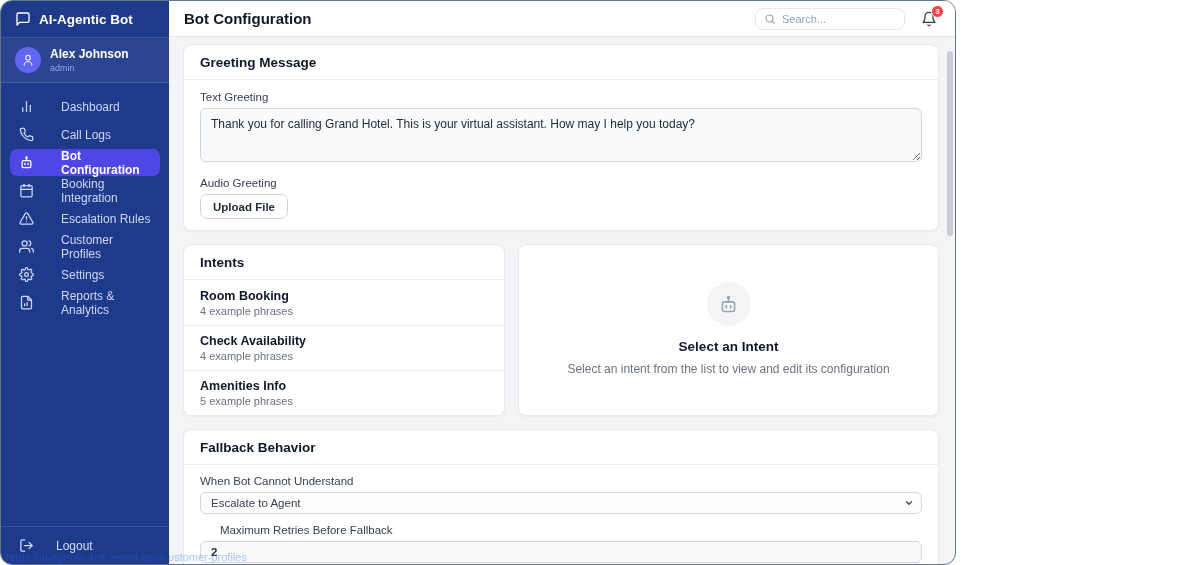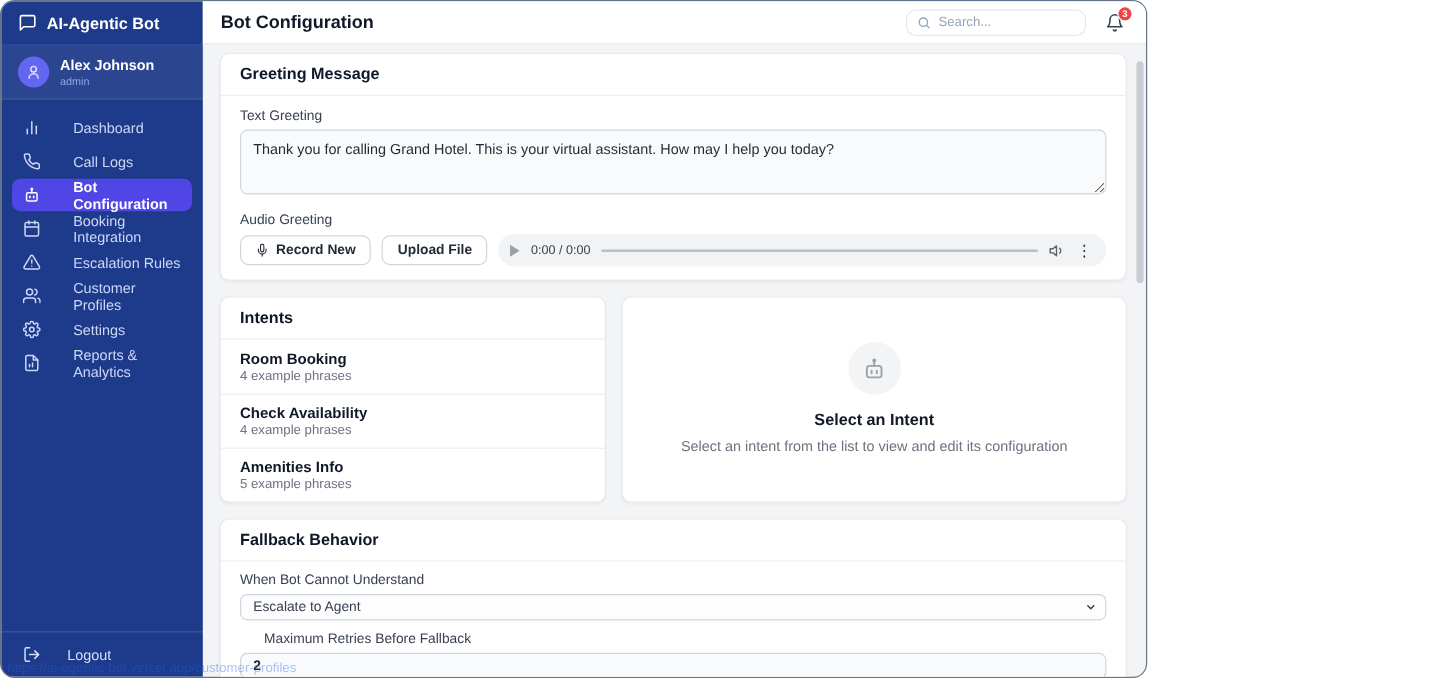--- a/index.html
+++ b/index.html
@@ -230,44 +230,22 @@
       <section class="card">
         <div class="card-header">
           <span class="card-title">Greeting Message</span>
         </div>
         <div class="card-body">
           <div class="field-label">Text Greeting</div>
           <textarea class="greeting" style="">Thank you for calling Grand Hotel. This is your virtual assistant. How may I help you today?</textarea>
           <div class="field-label mt12">Audio Greeting</div>
           <div class="audio-row">
             <button class="btn">
-              <span style="display:flex;">
-                  <svg width="11" height="11" viewBox="0 0 24 24" fill="none" stroke="currentColor" stroke-width="2" stroke-linecap="round" stroke-linejoin="round">
-                    <path d="M12 1a3 3 0 0 0-3 3v8a3 3 0 0 0 6 0V4a3 3 0 0 0-3-3z"></path>
-                    <path d="M19 10v2a7 7 0 0 1-14 0v-2"></path>
-                    <path d="M12 19v4"></path>
-                  </svg>
-                </span>
-              <span>Record New</span>
-            </button>
-            <button class="btn">
               <span>Upload File</span>
             </button>
-            <div class="audio-player">
-              <span class="play-tri"></span>
-              <span class="audio-time">0:00 / 0:00</span>
-              <span class="audio-track"></span>
-              <span style="display:flex;color:#5f6368;">
-                  <svg width="14" height="14" viewBox="0 0 24 24" fill="none" stroke="currentColor" stroke-width="2" stroke-linecap="round" stroke-linejoin="round">
-                    <path d="M11 5L6 9H2v6h4l5 4V5z"></path>
-                    <path d="M15.54 8.46a5 5 0 0 1 0 7.07"></path>
-                  </svg>
-                </span>
-              <span class="kebab">⋮</span>
-            </div>
           </div>
         </div>
       </section>
 
       <div class="row2">
         <section class="card intents-card">
           <div class="card-header">
             <span class="card-title">Intents</span>
           </div>
           <div>

